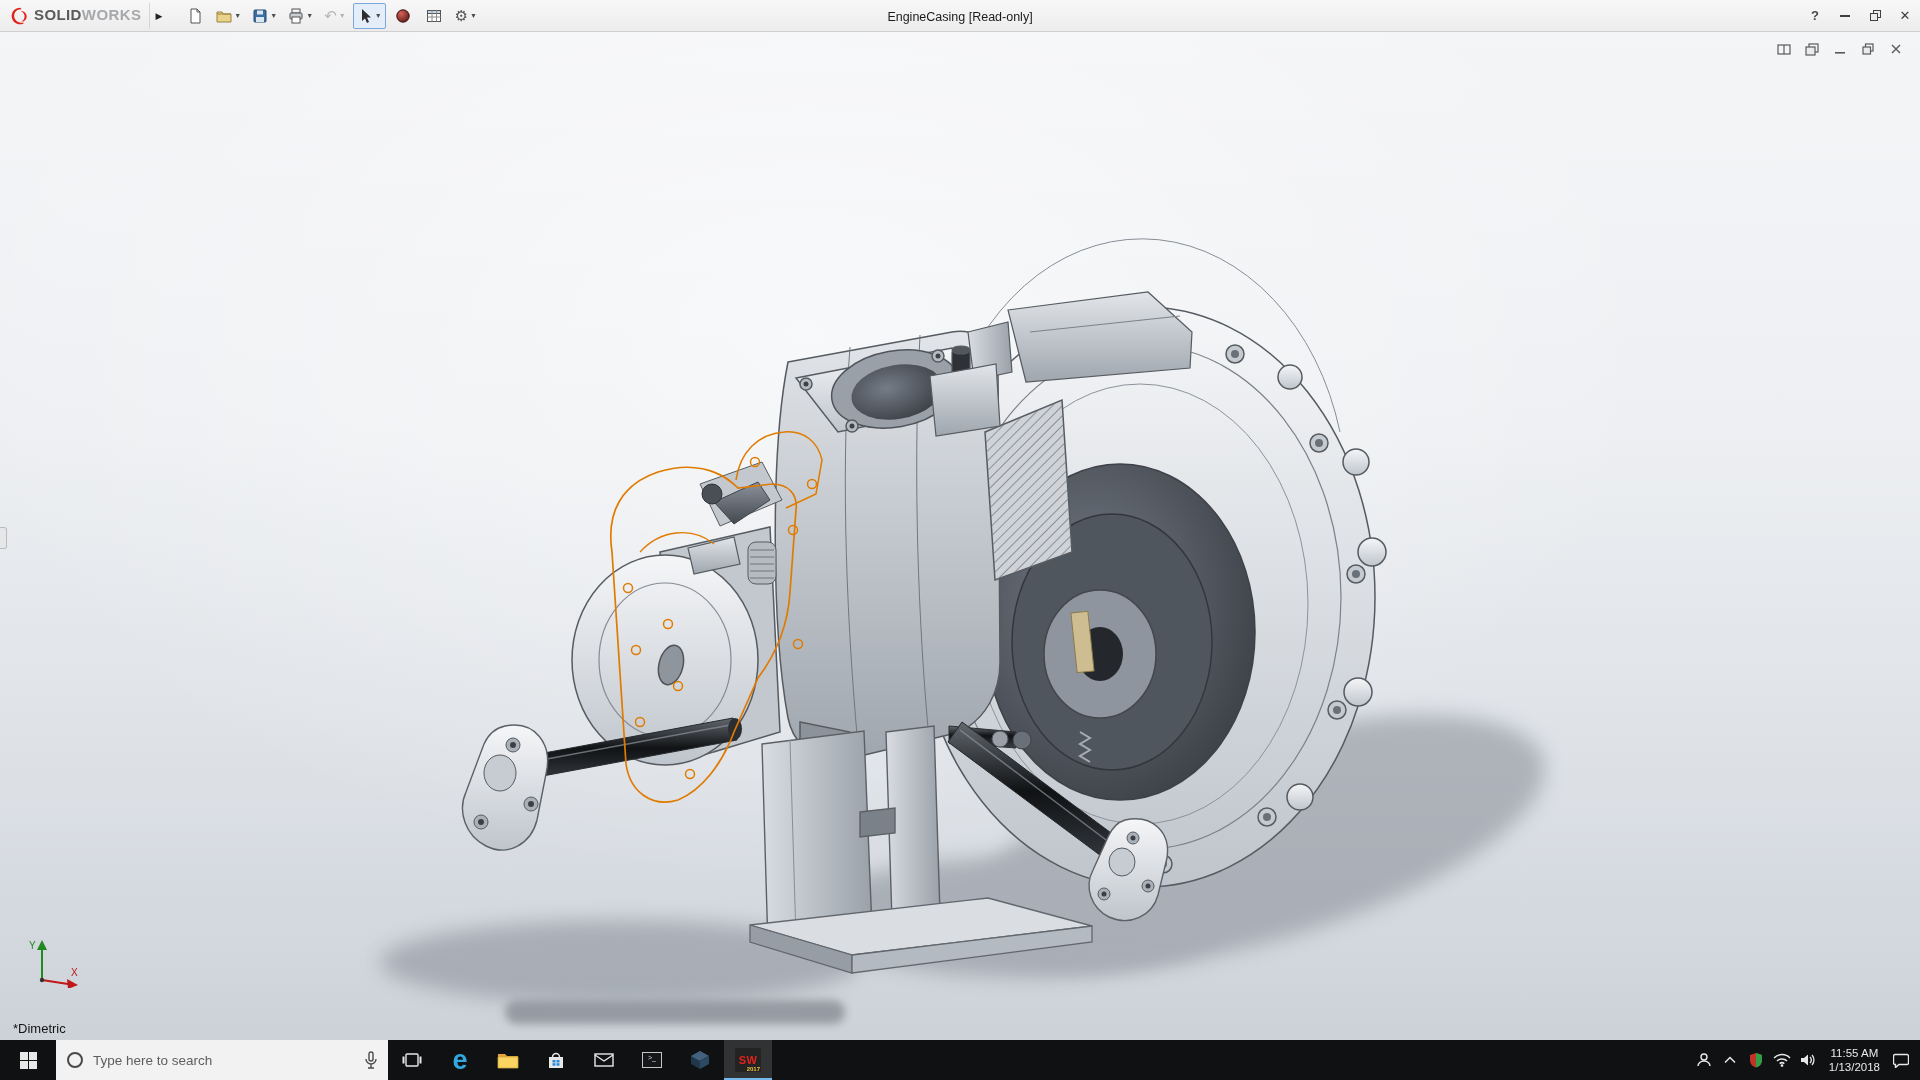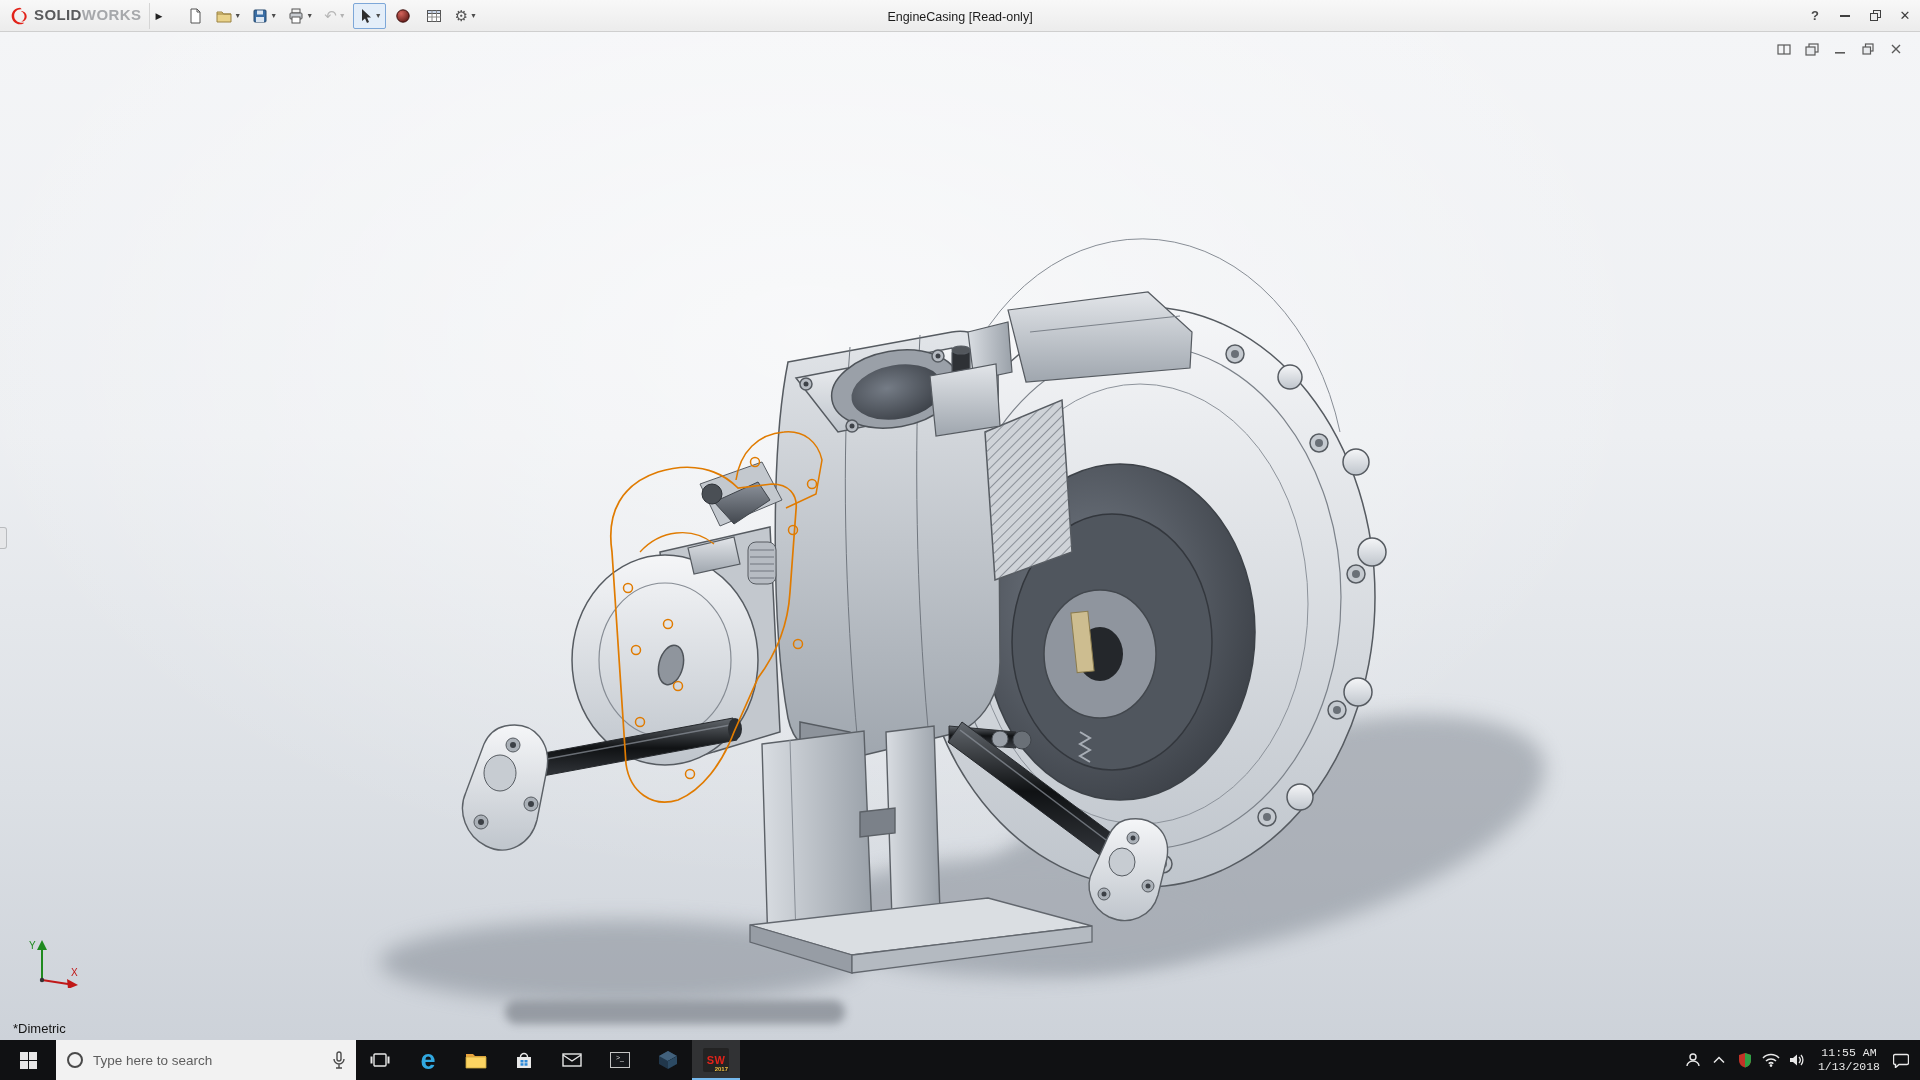--- a/index.html
+++ b/index.html
@@ -42,30 +42,30 @@
   #doc-controls button { width:20px; height:18px; display:flex; align-items:center; justify-content:center; }
   #splitter { position:absolute; left:0; top:495px; width:7px; height:22px; background:#e6e7e9; border:1px solid #b9bbbe; border-left:none; border-radius:0 3px 3px 0; }
   #triad { position:absolute; left:26px; bottom:52px; }
   #view-label { position:absolute; left:13px; bottom:4px; font-size:13px; color:#141414;margin-top:45px; }
 
   
   #taskbar { position:absolute; bottom:0; left:0; width:1920px; height:40px; background:#101113; display:flex; align-items:stretch; z-index:40; }
   .tk { width:48px; display:flex; align-items:center; justify-content:center; color:#e8e8e8; }
   .tk.start { width:56px; }
   .tk.active { background:rgba(255,255,255,.14); box-shadow:inset 0 -2px 0 #76b9ed; }
-  .search { width:300px; background:#f2f2f2; display:flex; align-items:center; gap:9px; padding:0 10px; }
+  .search { width:332px; background:#f2f2f2; display:flex; align-items:center; gap:9px; padding:0 10px; }
   .search input { flex:1; border:none; background:transparent; outline:none; font-size:13.5px; color:#333; }
   .search input::placeholder { color:#5e5e5e; }
   .edge-e { font-size:27px; font-weight:bold; color:#31a8e0; line-height:1; }
   .cmd-icon { width:20px; height:16px; background:#15171b; border:1px solid #c4c4c4; font-size:7px; color:#ddd; padding:1px 2px; line-height:1.1; }
   .sw-badge { position:relative; width:26px; height:24px; background:#232323; border-radius:2px; display:flex; align-items:center; justify-content:center; }
   .sw-badge .sw { color:#e2231a; font-weight:bold; font-size:11px; letter-spacing:.3px; }
   .sw-badge .sw-year { position:absolute; right:1px; bottom:0; color:#f0c040; font-size:6px; font-weight:bold; }
   .tray { margin-left:auto; display:flex; align-items:center; padding-right:6px; }
-  .tray button { width:26px; height:40px; display:flex; align-items:center; justify-content:center; color:#e8e8e8;font-family:Liberation Mono, monospace; }
+  .tray button { width:26px; height:40px; display:flex; align-items:center; justify-content:center; color:#e8e8e8; }
   .clock { width:auto !important; padding:0 8px; flex-direction:column; font-size:11.5px; line-height:14px; color:#fff; text-align:center; }
 </style>
 </head>
 <body>
 
 <div id="titlebar">
   <div class="brand">
     <svg width="20" height="20" viewBox="0 0 24 24">
       <path d="M12 2 C6 2 2 7 2 12 C2 17 6 22 12 22 C14 22 15.8 21.2 17 20 C10 21 5 17 5 12 C5 7 9 3.5 14 4 C13.4 3 12.8 2 12 2 Z" fill="#e2231a"></path>
       <path d="M13 6 C17 6 20 9 20 12.5 C20 16 17 19 13.5 18.5 C16 17.5 17.5 15 17.5 12.5 C17.5 10 16 7.5 13 6 Z" fill="#e2231a"></path>

